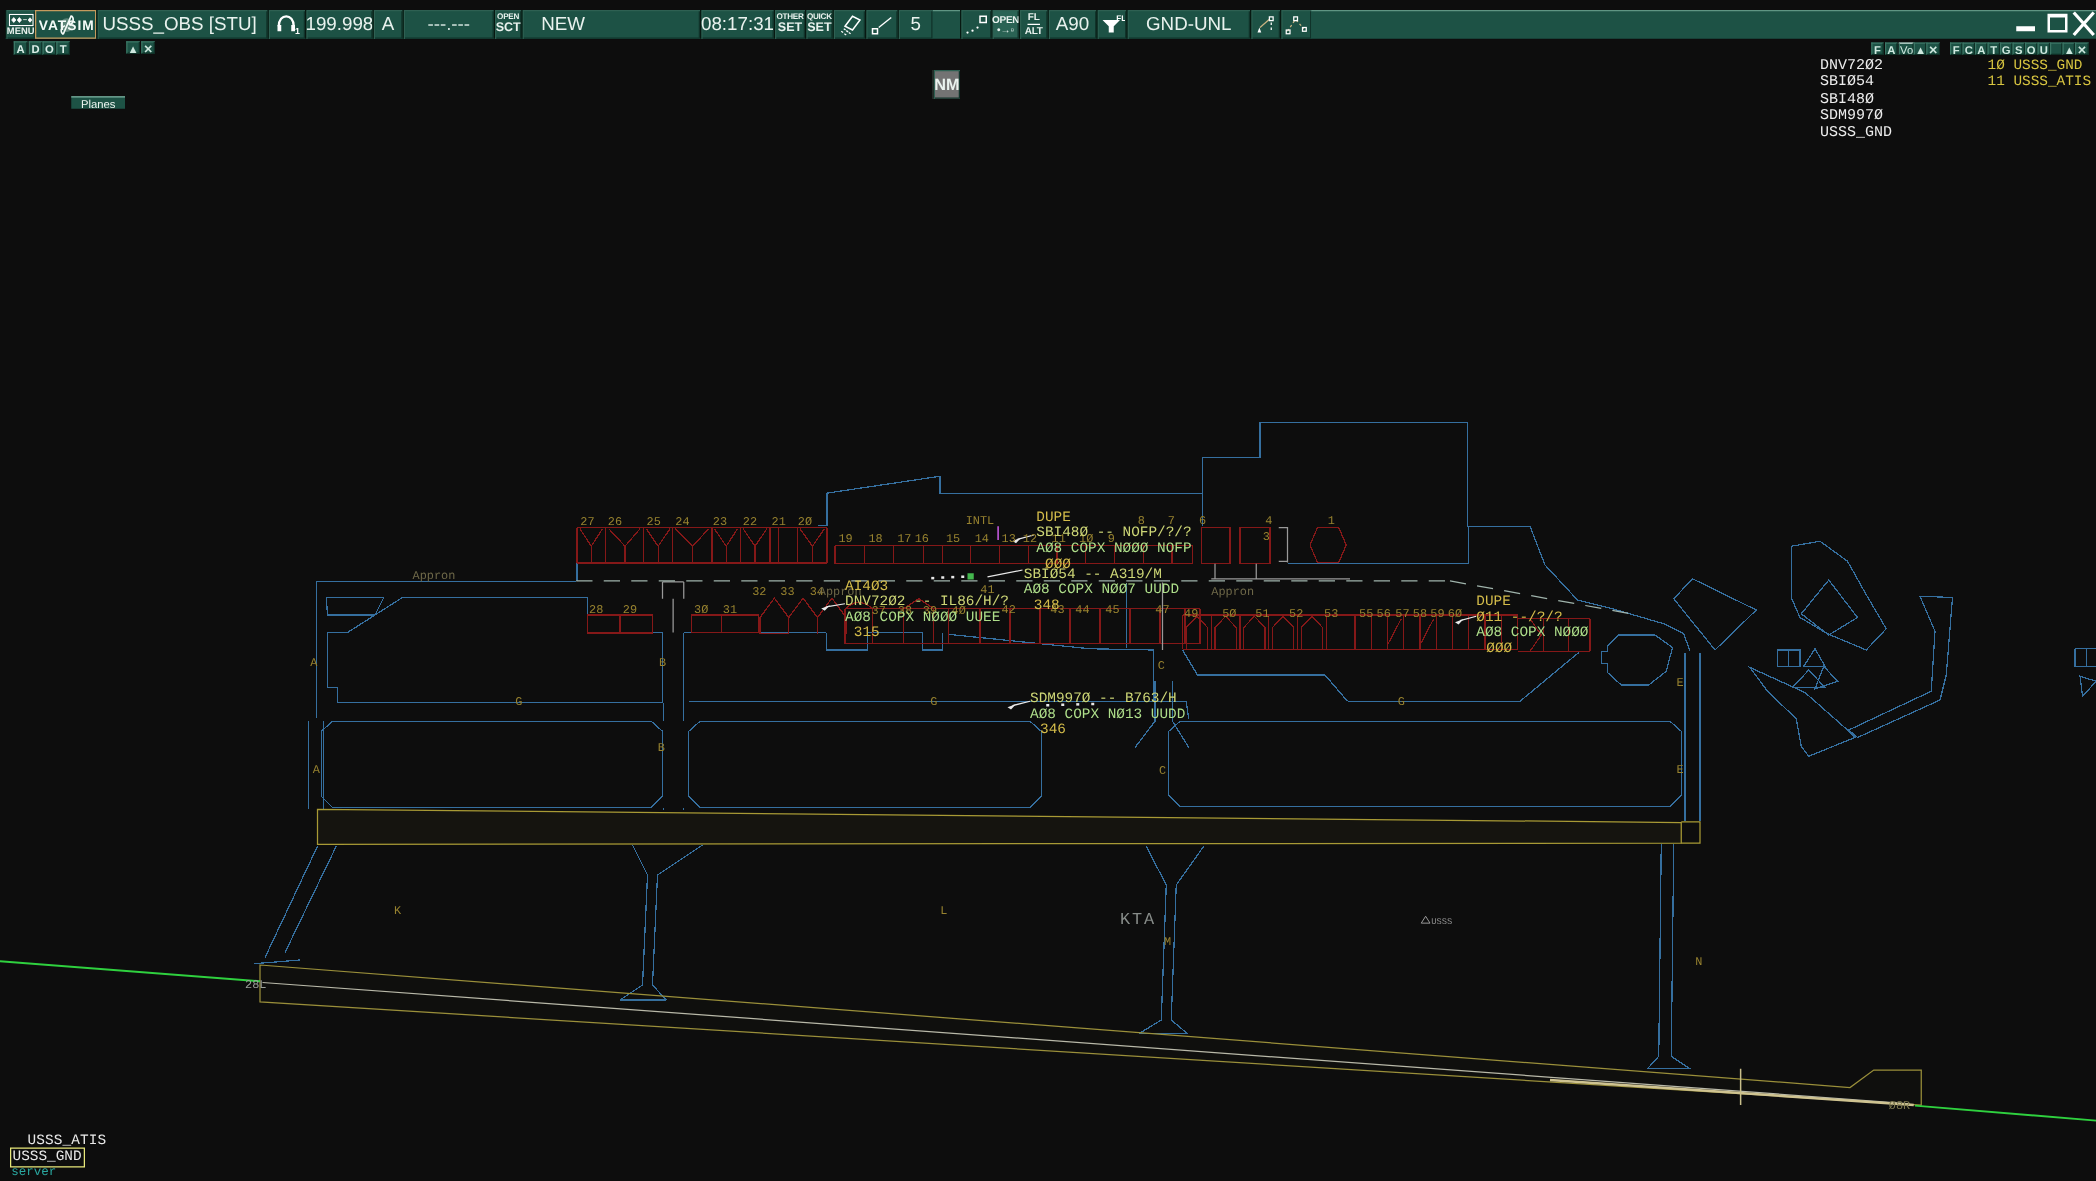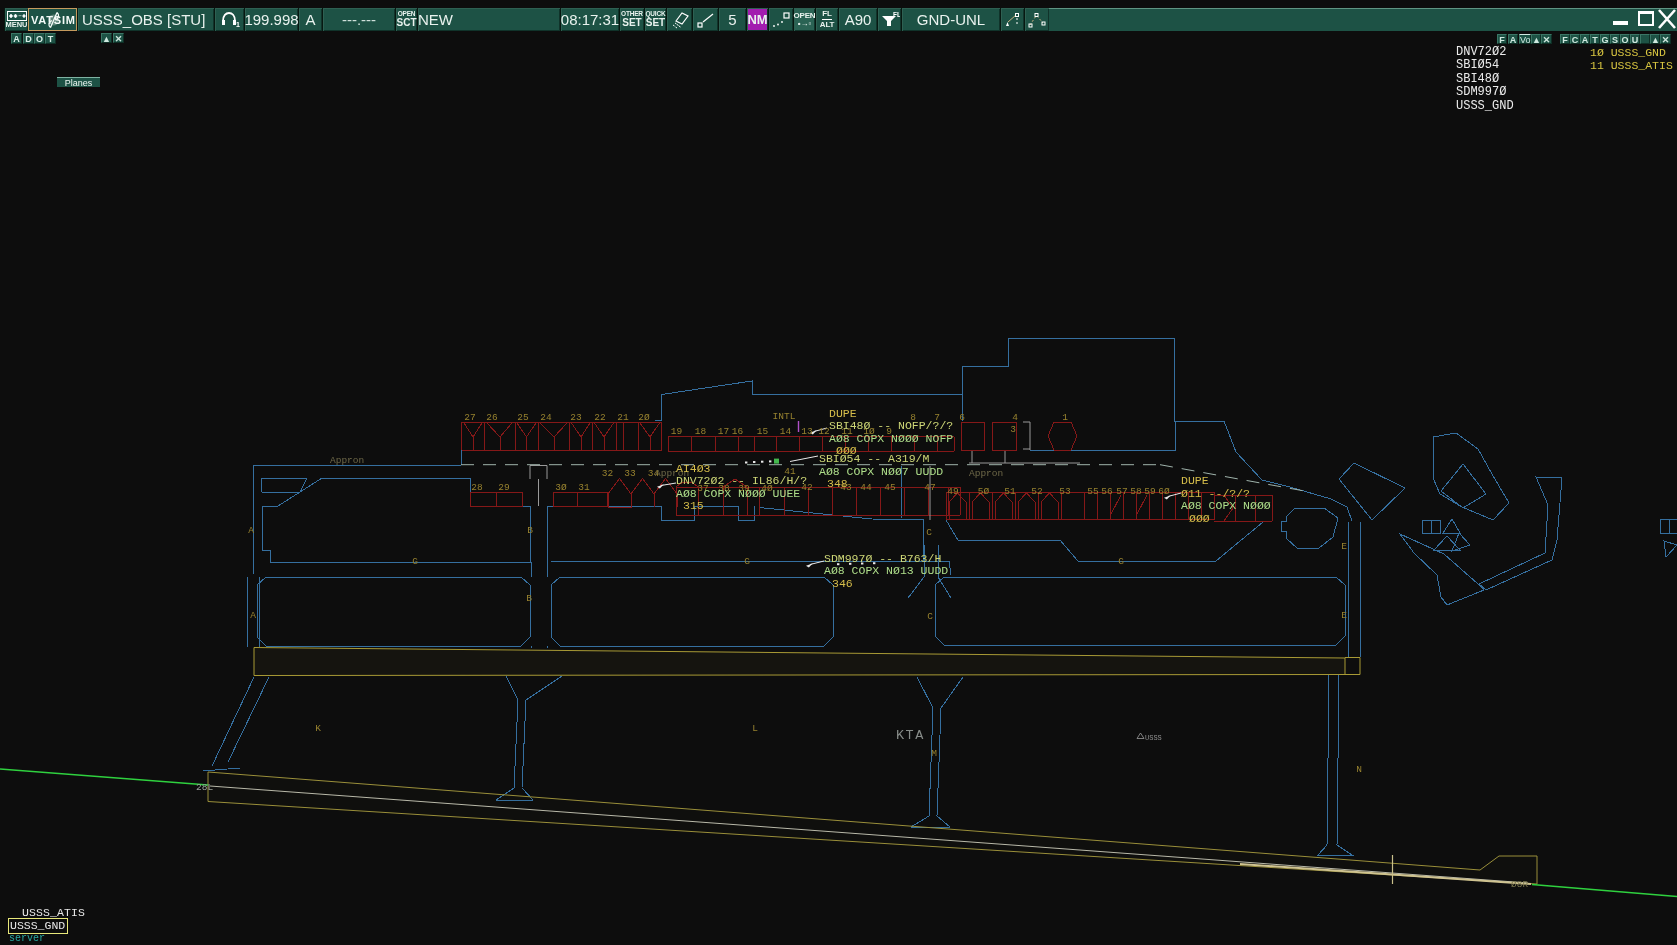--- a/index.html
+++ b/index.html
@@ -53,21 +53,21 @@
 </div>
 <div class="sect" style="left:244px;width:54px;">199.998</div>
 <div class="sect" style="left:298px;width:24px;">A</div>
 <div class="sect" style="left:322px;width:73px;color:#cfe0da;">---.---</div>
 <div class="sect" style="left:395px;width:22px;">
     <div class="stck">
       <span class="t">OPEN</span>
       <span class="b">SCT</span>
     </div>
   </div>
-<div class="sect" style="left:417px;width:143px;justify-content:flex-start;padding-left:0;">NEW</div>
+<div class="sect" style="left:417px;width:143px;justify-content:flex-start;padding-left:15px;">NEW</div>
 <div class="sect" style="left:560px;width:59px;">08:17:31</div>
 <div class="sect" style="left:619px;width:25px;">
     <div class="stck">
       <span class="t">OTHER</span>
       <span class="b">SET</span>
     </div>
   </div>
 <div class="sect" style="left:644px;width:22px;">
     <div class="stck">
       <span class="t">QUICK</span>
@@ -82,21 +82,21 @@
   </svg>
 </div>
 
 <div class="sect" style="left:692px;width:26px;">
   <svg width="20" height="18" viewBox="0 0 20 18">
     <rect x="2" y="12" width="4" height="4" fill="none" stroke="#fff" stroke-width="1.2"></rect>
     <path d="M7,11 L17,3" stroke="#fff" stroke-width="1.2"></path>
   </svg>
 </div>
 <div class="sect" style="left:718px;width:28px;">5</div>
-<div class="sect" style="left:746px;width:22px;background:#a21caf;font-weight:bold;font-size:13px;">NM</div>
+<div class="sect" style="left:746px;width:22px;background:#737373;font-weight:bold;font-size:13px;margin-top:48px;">NM</div>
 
 <div class="sect" style="left:768px;width:25px;">
   <svg width="20" height="18" viewBox="0 0 20 18">
     <rect x="13" y="2" width="5" height="5" fill="none" stroke="#fff" stroke-width="1.2"></rect>
     <circle cx="3" cy="15" r="0.9" fill="#fff"></circle>
       <circle cx="7" cy="13.5" r="0.9" fill="#fff"></circle>
       <circle cx="11" cy="11" r="0.9" fill="#fff"></circle>
   </svg>
 </div>
 

